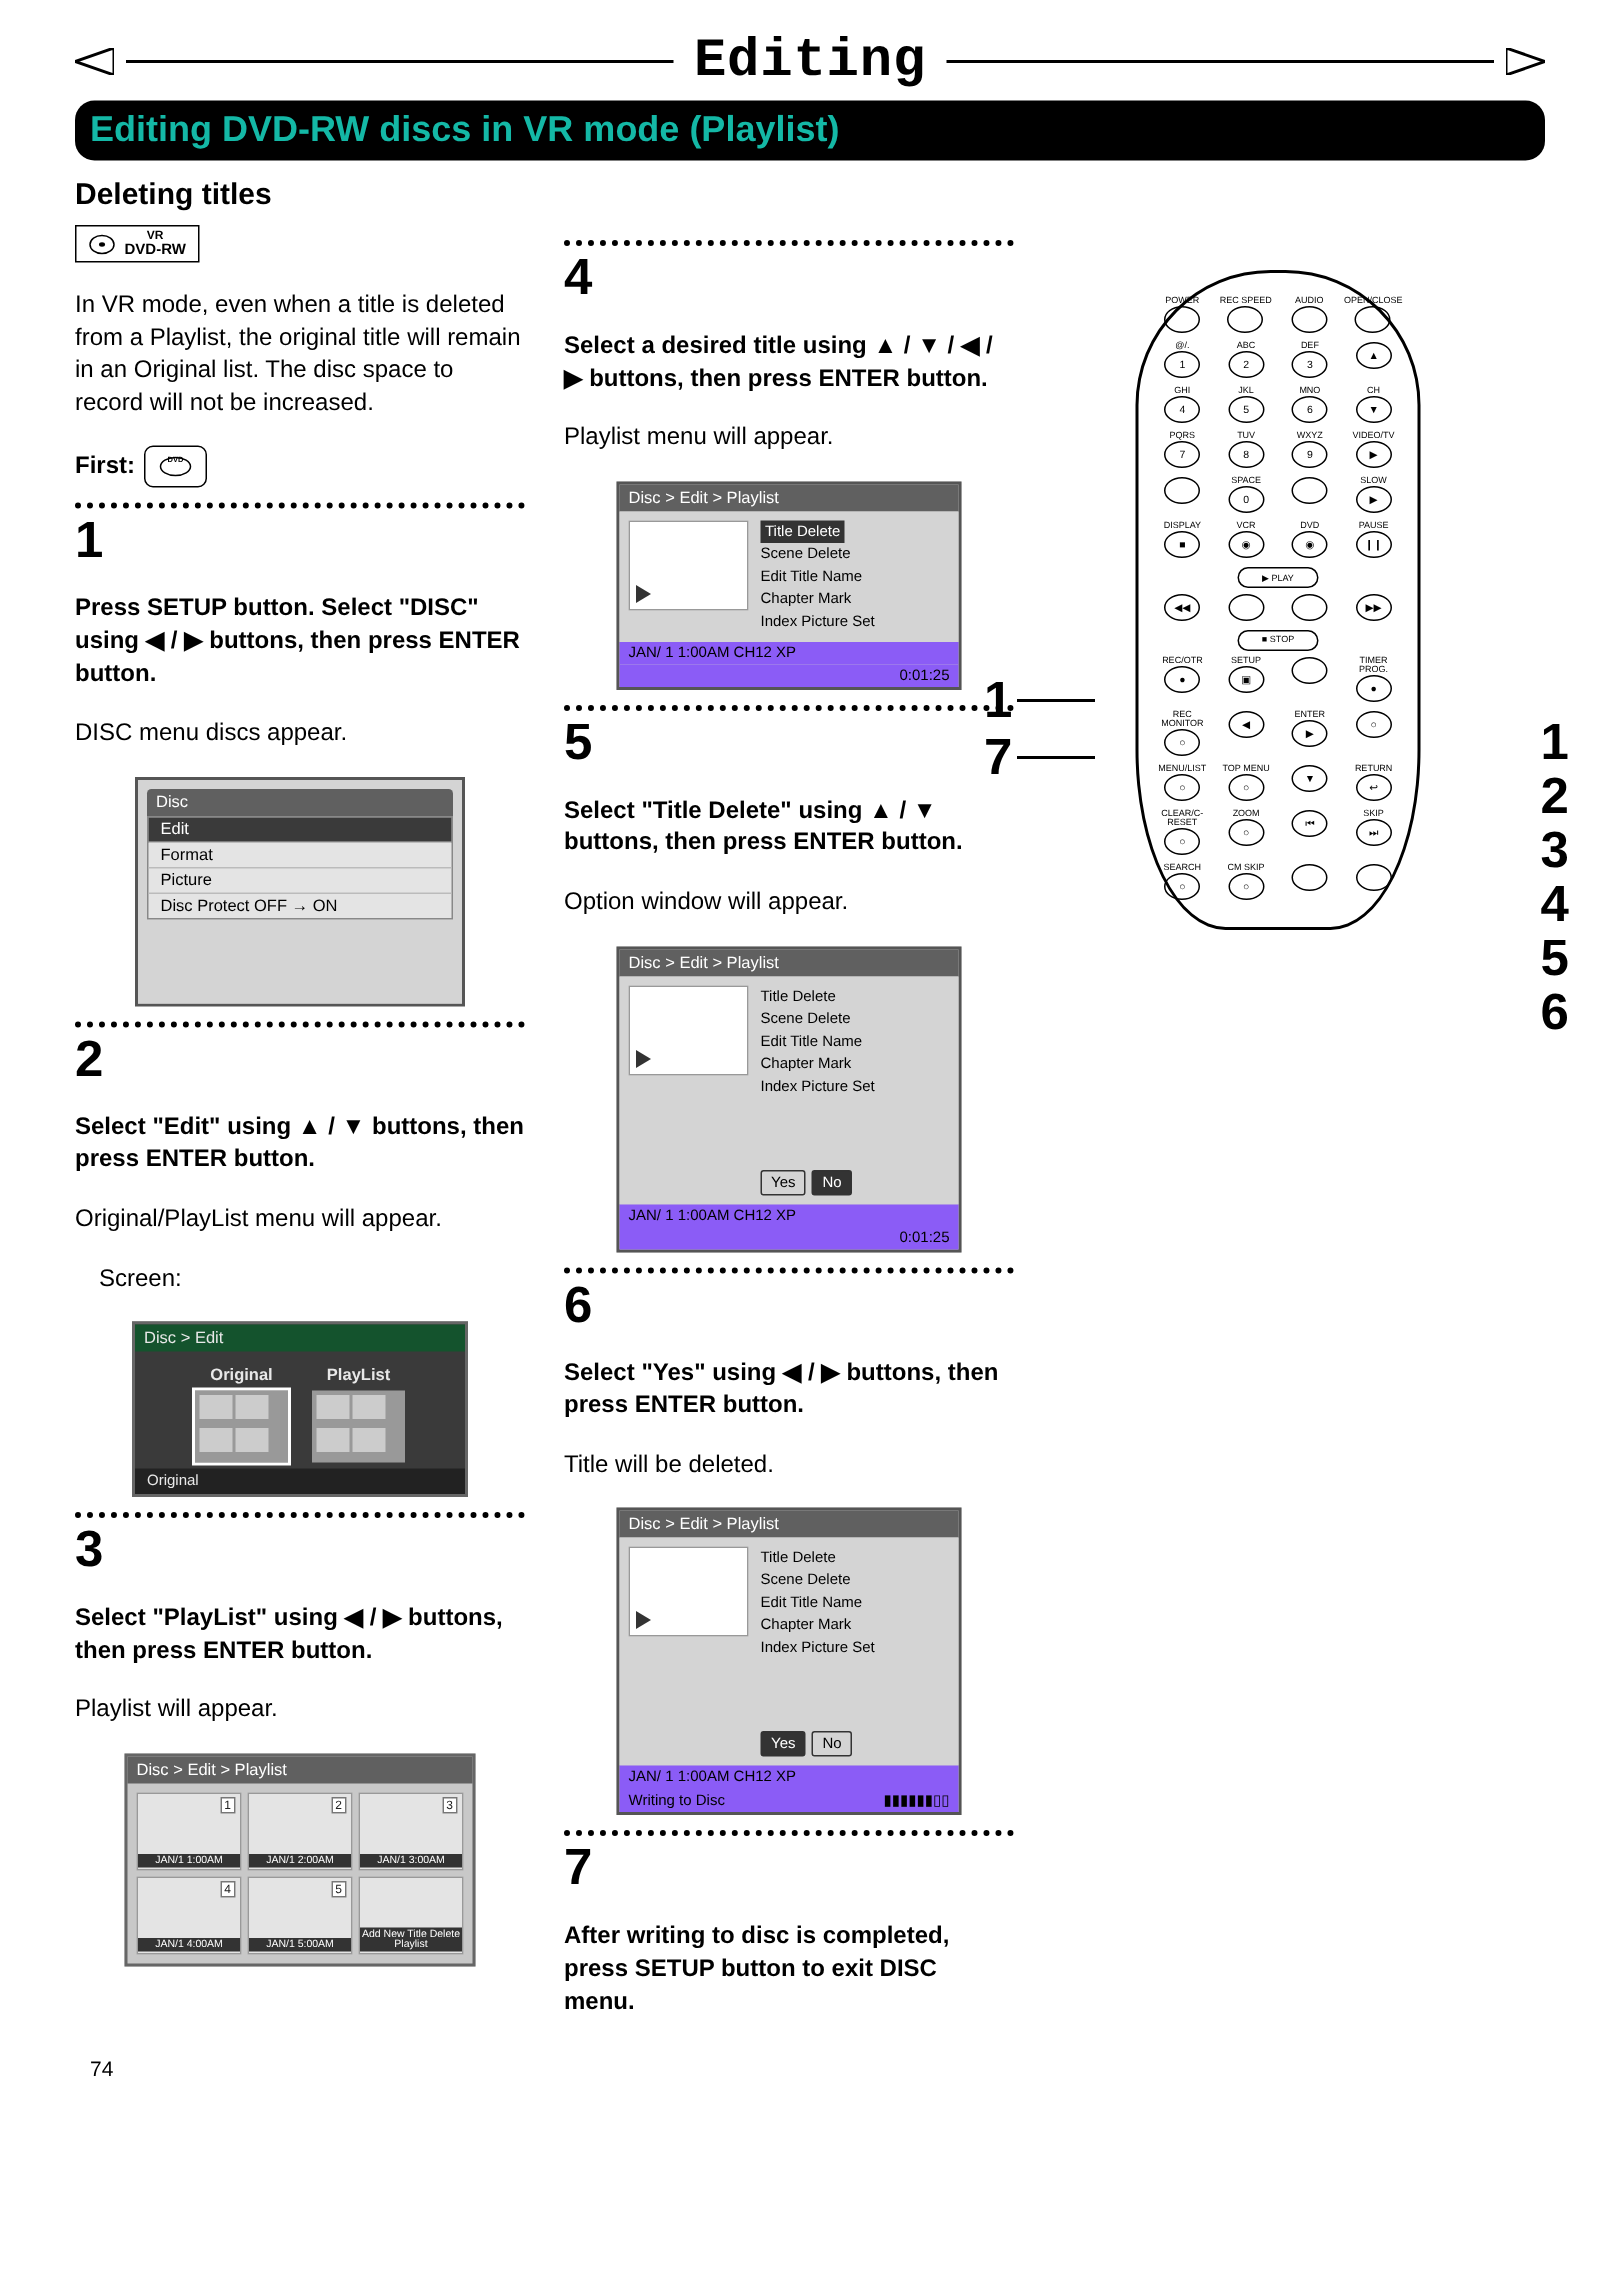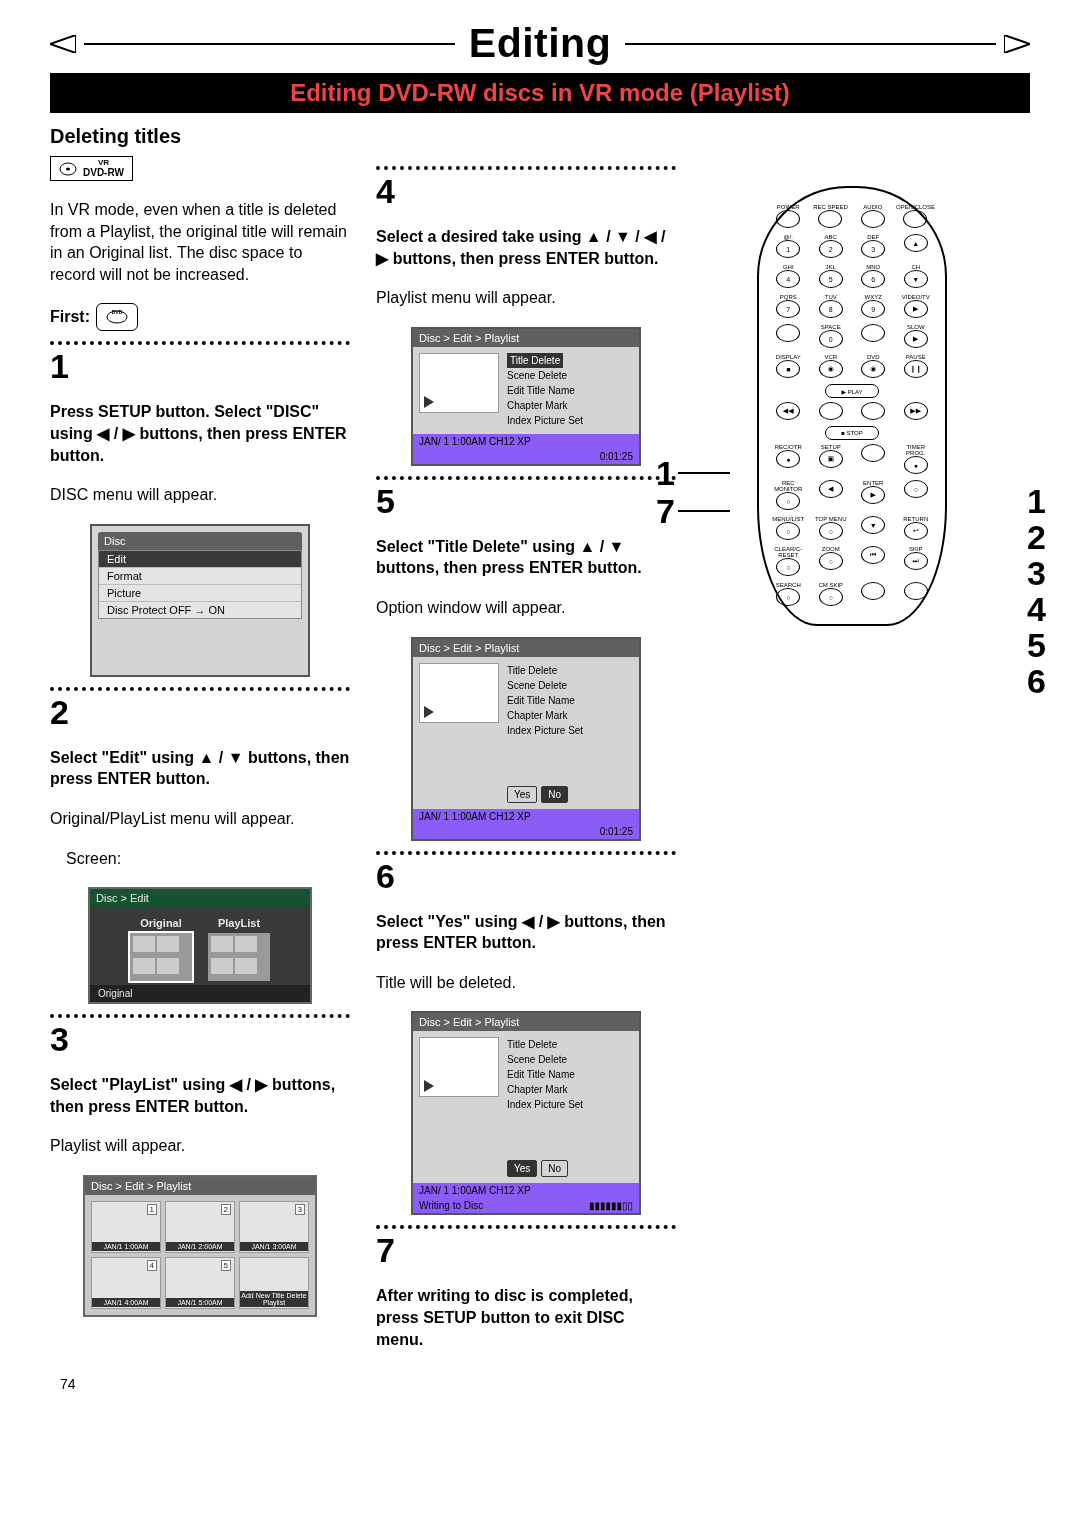--- a/index.html
+++ b/index.html
@@ -21,32 +21,34 @@
     display: flex;
     align-items: center;
     gap: 8px;
     margin-bottom: 6px;
   }
   .title-hr {
     flex: 1;
     border-top: 2px solid #000;
   }
   .page-title {
-    font-size: 41px;
+    font-size: 36px;
     font-weight: 700;
     letter-spacing: 0.5px;
     padding: 0 6px;
+    font-family: Liberation Mono, monospace;
   }
   .sub-banner {
     background: #000;
-    color: #ef4444;
+    color: #14b8a6;
     font-size: 24px;
     font-weight: 600;
-    text-align: center;
+    text-align: left;
     padding: 6px 10px;
+    border-radius: 13px;
   }
   .section-heading {
     font-size: 20px;
     font-weight: 700;
     margin: 12px 0 6px;
   }
   .dvd-rw-badge {
     display:inline-flex;
     align-items:center;
     border:1.5px solid #000;
@@ -222,21 +224,21 @@
           <svg width="30" height="18">
               <ellipse cx="15" cy="9" rx="10" ry="6" fill="none" stroke="#000"></ellipse>
               <text x="15" y="6" font-size="5" text-anchor="middle">DVD</text>
             </svg>
         </span>
       </div>
 
       <hr class="dotted">
       <div class="stepnum">1</div>
       <p class="bold">Press SETUP button. Select "DISC" using ◀ / ▶ buttons, then press ENTER button.</p>
-      <p>DISC menu will appear.</p>
+      <p>DISC menu discs appear.</p>
 
       <div class="osd" style="width:220px;">
         <div class="osd-body">
           <div class="osd-header" style="border-radius:3px 3px 0 0;">Disc</div>
           <div class="osd-list">
             <div class="selected">Edit</div>
             <div>Format</div>
             <div>Picture</div>
             <div>Disc Protect OFF → ON</div>
           </div>
@@ -306,21 +308,21 @@
             <div class="pg-cell">
               <div class="lab">Add New Title Delete Playlist</div>
             </div>
           </div>
       </div>
     </div>
 
     <div class="col">
       <hr class="dotted">
       <div class="stepnum">4</div>
-      <p class="bold">Select a desired take using ▲ / ▼ / ◀ / ▶ buttons, then press ENTER button.</p>
+      <p class="bold">Select a desired title using ▲ / ▼ / ◀ / ▶ buttons, then press ENTER button.</p>
       <p>Playlist menu will appear.</p>
 
       <div class="osd">
         <div class="osd-header">Disc &gt; Edit &gt; Playlist</div>
         <div class="osd-body">
           <div class="osd-flex">
             <div class="osd-preview"></div>
             <div class="osd-menu">
               <div><span class="hl">Title Delete</span></div>
               <div>Scene Delete</div>

